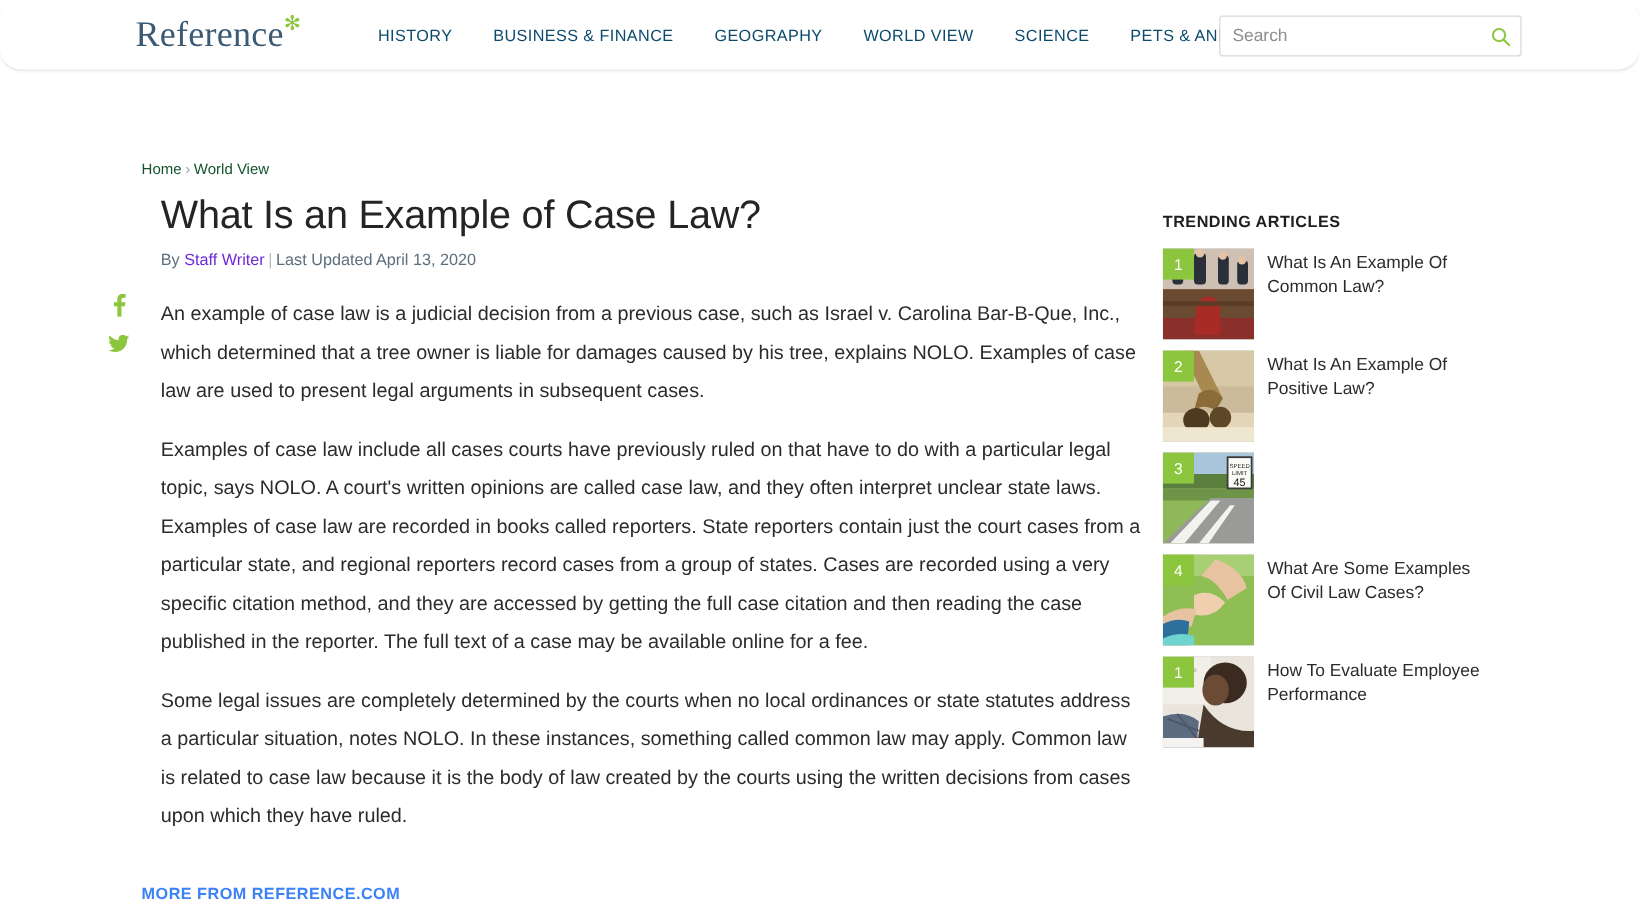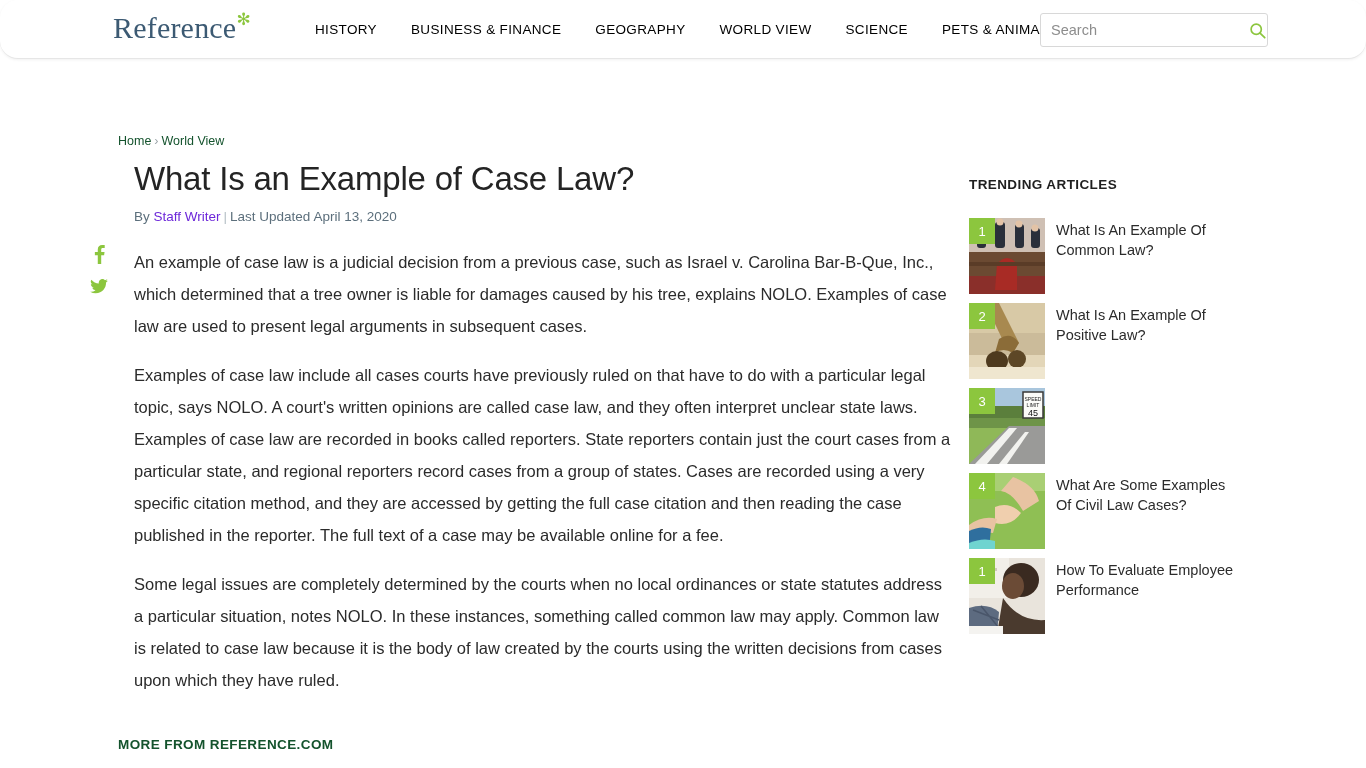--- a/index.html
+++ b/index.html
@@ -41,28 +41,28 @@
   .main-nav {
     position: absolute; left: 298px; top: 0;
     height: 59px;
     display: flex; align-items: center;
     gap: 0;
   }
   .main-nav a {
     display: block;
     padding: 0 17px;
     font-size: 13.5px;
-    color: #000000;
+    color: #0c4a6e;
     letter-spacing: .35px;
     text-decoration: none;
     white-space: nowrap;
   }
   .search-wrap {
     position: absolute; right: 98px; top: 13px;
-    width: 228px; height: 34px;
+    width: 252px; height: 34px;
     border: 1px solid #d8d8d8;
     border-radius: 3px;
     background: #fff;
     display: flex; align-items: center;
   }
   .search-wrap input {
     flex: 1;
     border: 0; outline: 0;
     font-size: 14.5px;
     color: #6b6b6b;
@@ -130,21 +130,21 @@
   }
 
   .more-from {
     position: absolute;
     left: 118px; top: 678px;
     width: 820px;
   }
   .more-from h2 {
     font-size: 13.5px;
     font-weight: bold;
-    color: #14532d;
+    color: #3b82f6;
     letter-spacing: .4px;
     margin-bottom: 28px;
   }
   .more-grid {
     display: flex; gap: 21px;
   }
   .more-card {
     width: 262px; height: 60px;
     overflow: hidden;
     border-radius: 1px;
@@ -155,21 +155,21 @@
   .sidebar {
     position: absolute;
     left: 969px; top: 118px;
     width: 300px;
   }
   .sidebar h2 {
     font-size: 13.5px;
     font-weight: bold;
     color: #1f1f1f;
     letter-spacing: .4px;
-    margin-bottom: 26px;
+    margin-bottom: 15px;
   }
   .trend-item {
     display: flex;
     gap: 11px;
     margin-bottom: 9px;
     height: 76px;
     text-decoration: none;
   }
   .trend-thumb {
     position: relative;

